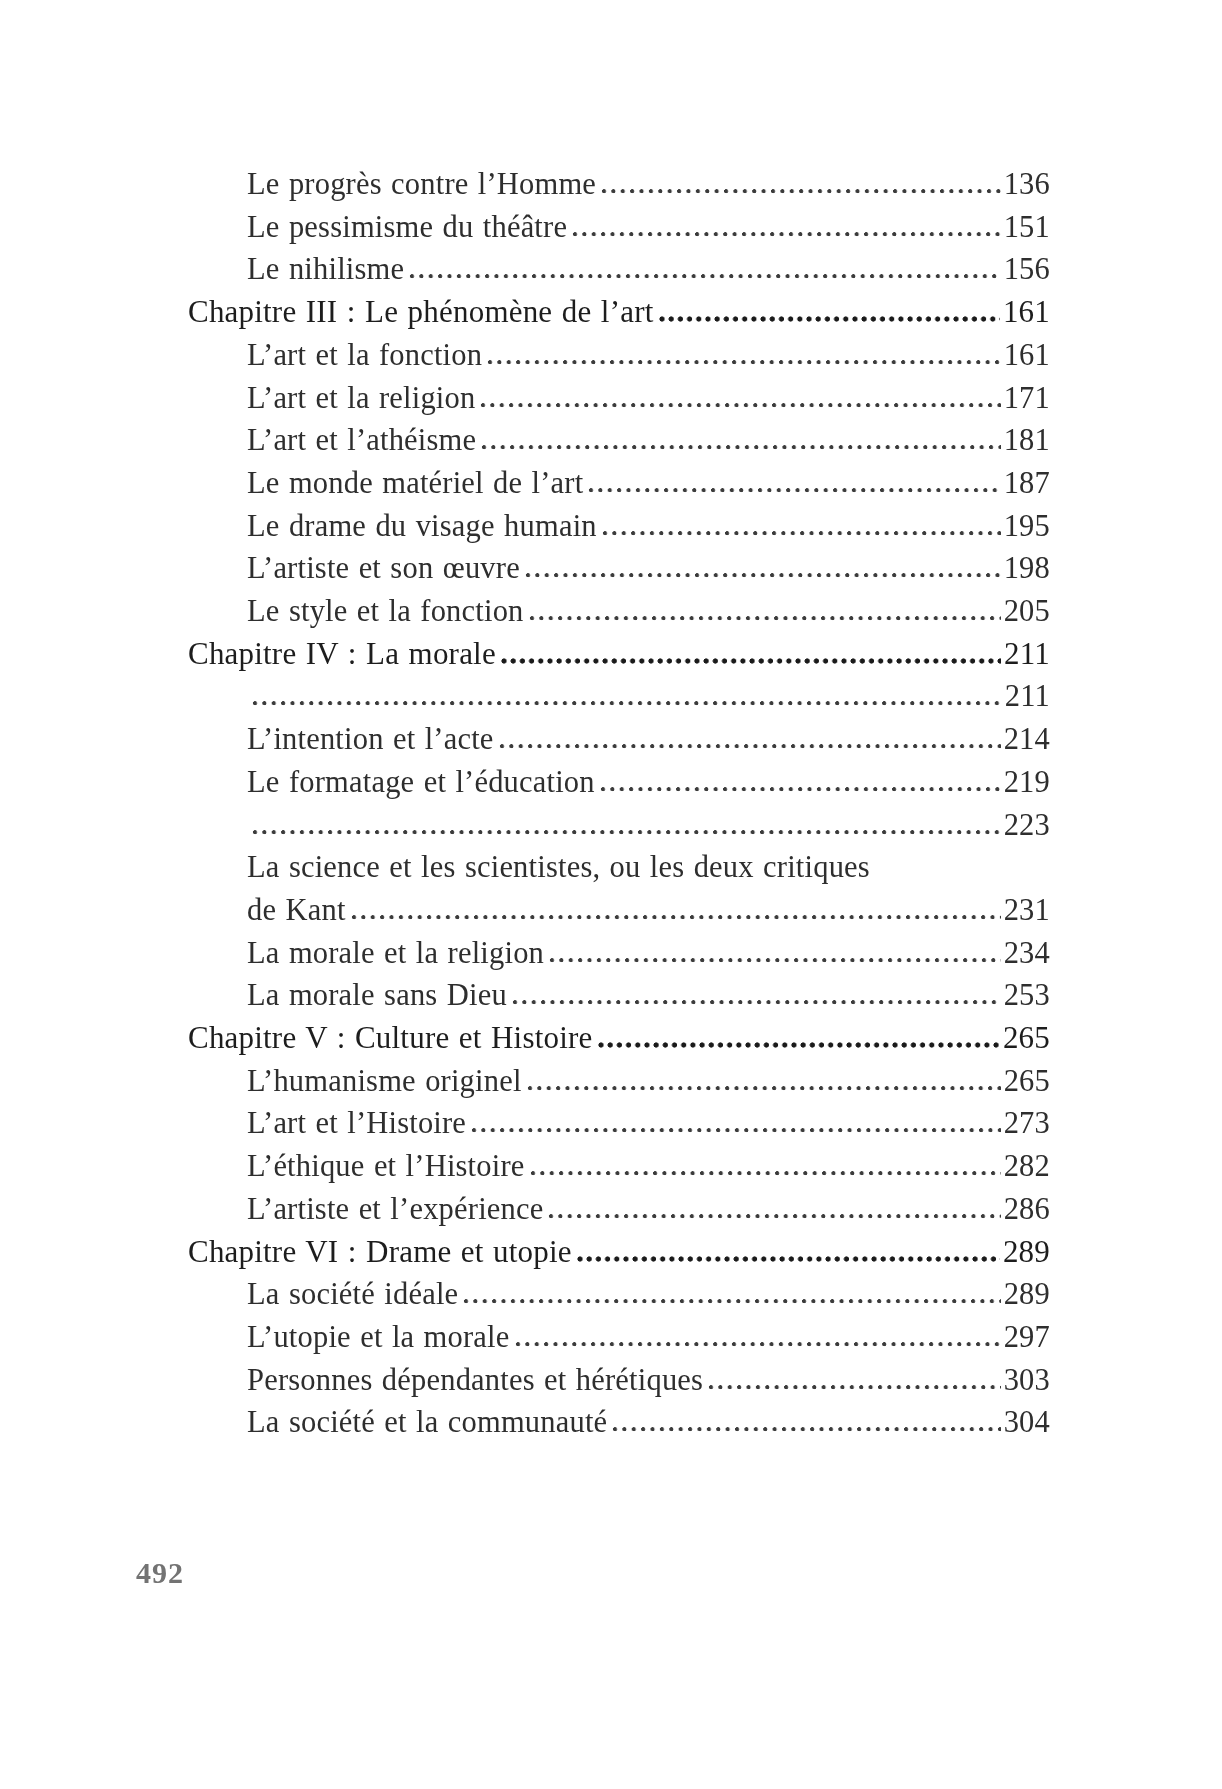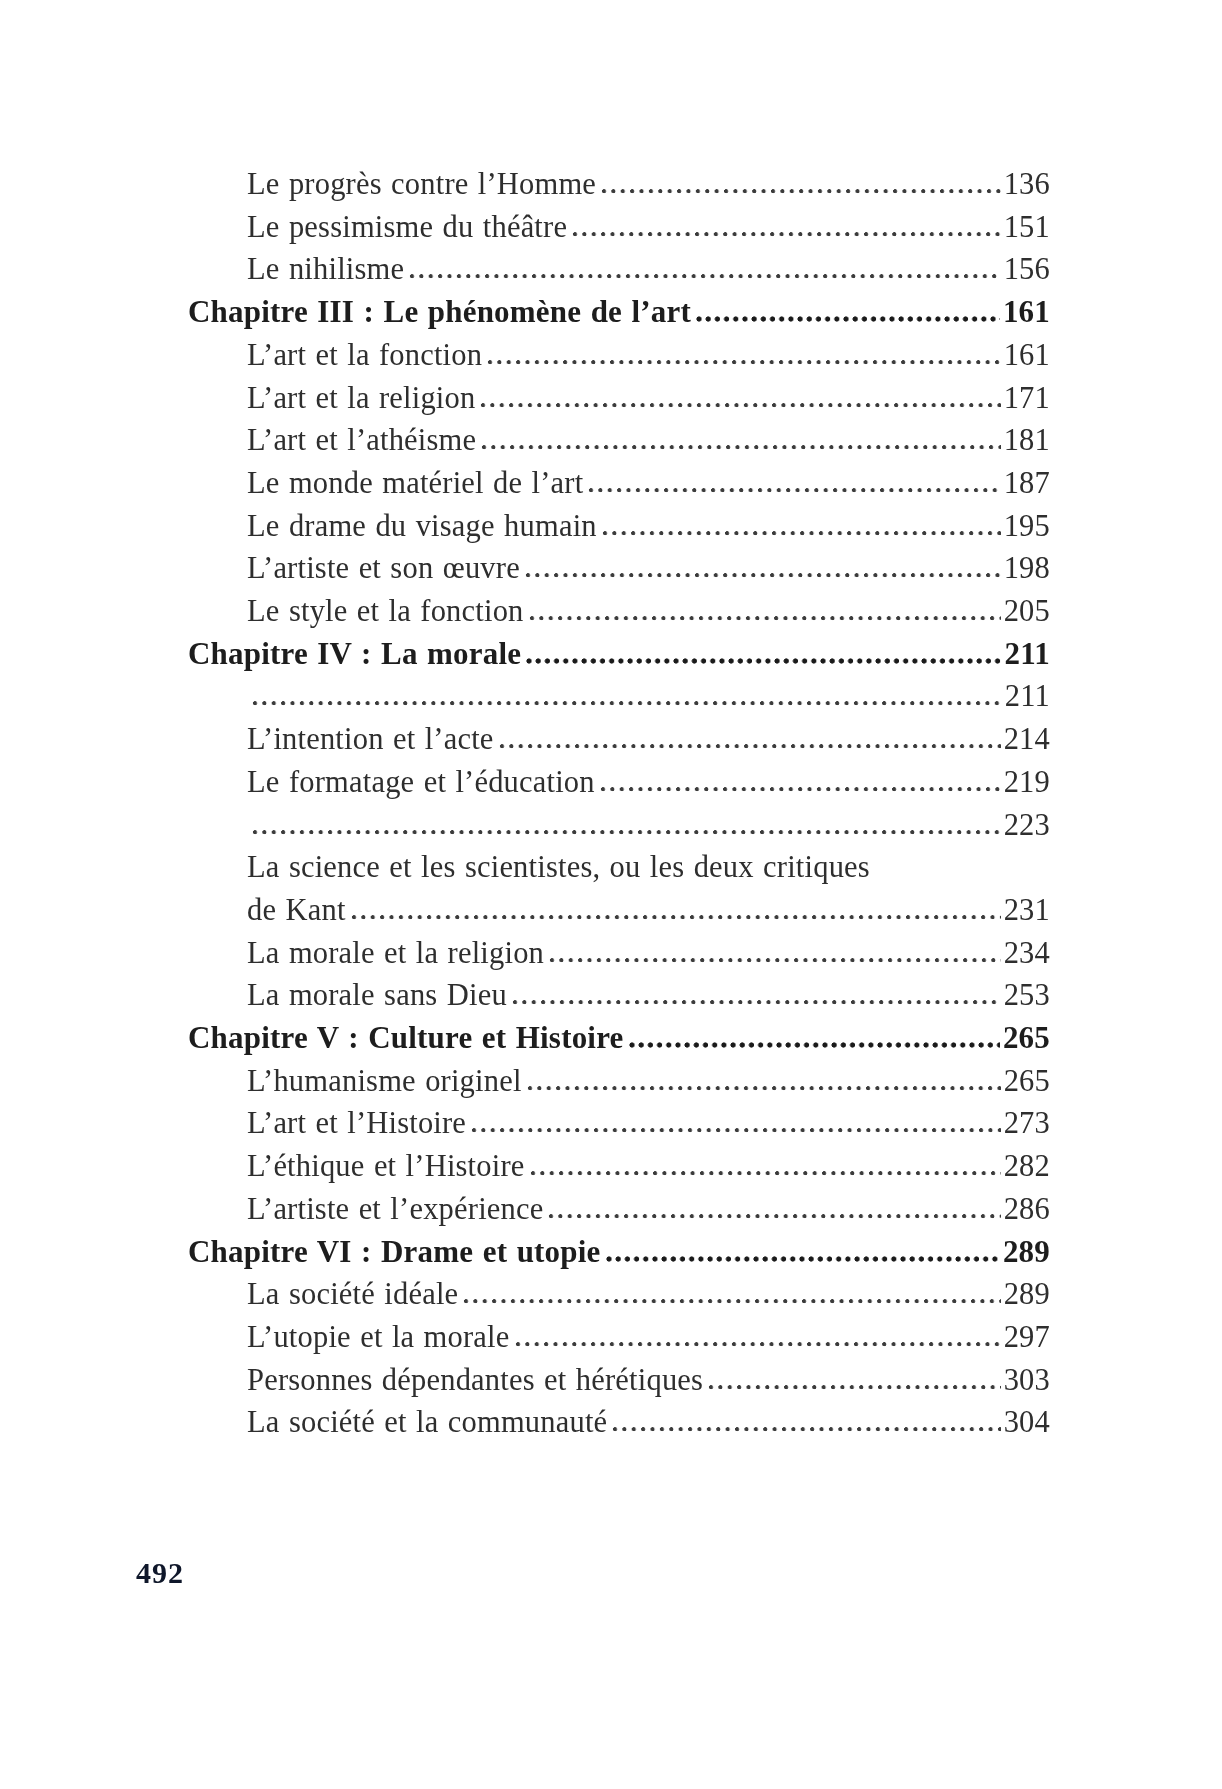--- a/index.html
+++ b/index.html
@@ -23,21 +23,21 @@
     align-items: baseline;
     line-height: 42.7px;
     font-size: 30.5px;
     letter-spacing: 0.2px;
     word-spacing: 1.5px;
     color: #2e2e2e;
   }
   .row .label { white-space: nowrap; }
   .row.sub { padding-left: 59px; }
   .row.chapter {
-    font-weight: bold;
+    font-weight: normal;
     font-size: 31px;
     color: #1d1d1d;
   }
   .leader {
     flex: 1 1 auto;
     min-width: 16px;
     height: 9px;
     margin: 0 2px 0 5px;
     background-image: radial-gradient(circle at 3px 6.2px, #3b3b3b 1.75px, rgba(0,0,0,0) 2.35px);
     background-size: 9.4px 9px;
@@ -47,21 +47,21 @@
     background-image: radial-gradient(circle at 3px 6px, #1a1a1a 2.3px, rgba(0,0,0,0) 2.9px);
     background-size: 9.2px 9px;
   }
   .pagenum { white-space: nowrap; margin-left: 1px; }
   .folio {
     position: absolute;
     left: 136px;
     top: 1556px;
     font-size: 30px;
     font-weight: bold;
-    color: #0f172a;
+    color: #737373;
     letter-spacing: 1px;
   }
 </style>
 </head>
 <body>
 
 <div class="page">
   <div class="toc" id="toc">
       <div class="row sub">
     <span class="label">Le progrès contre l’Homme</span>

